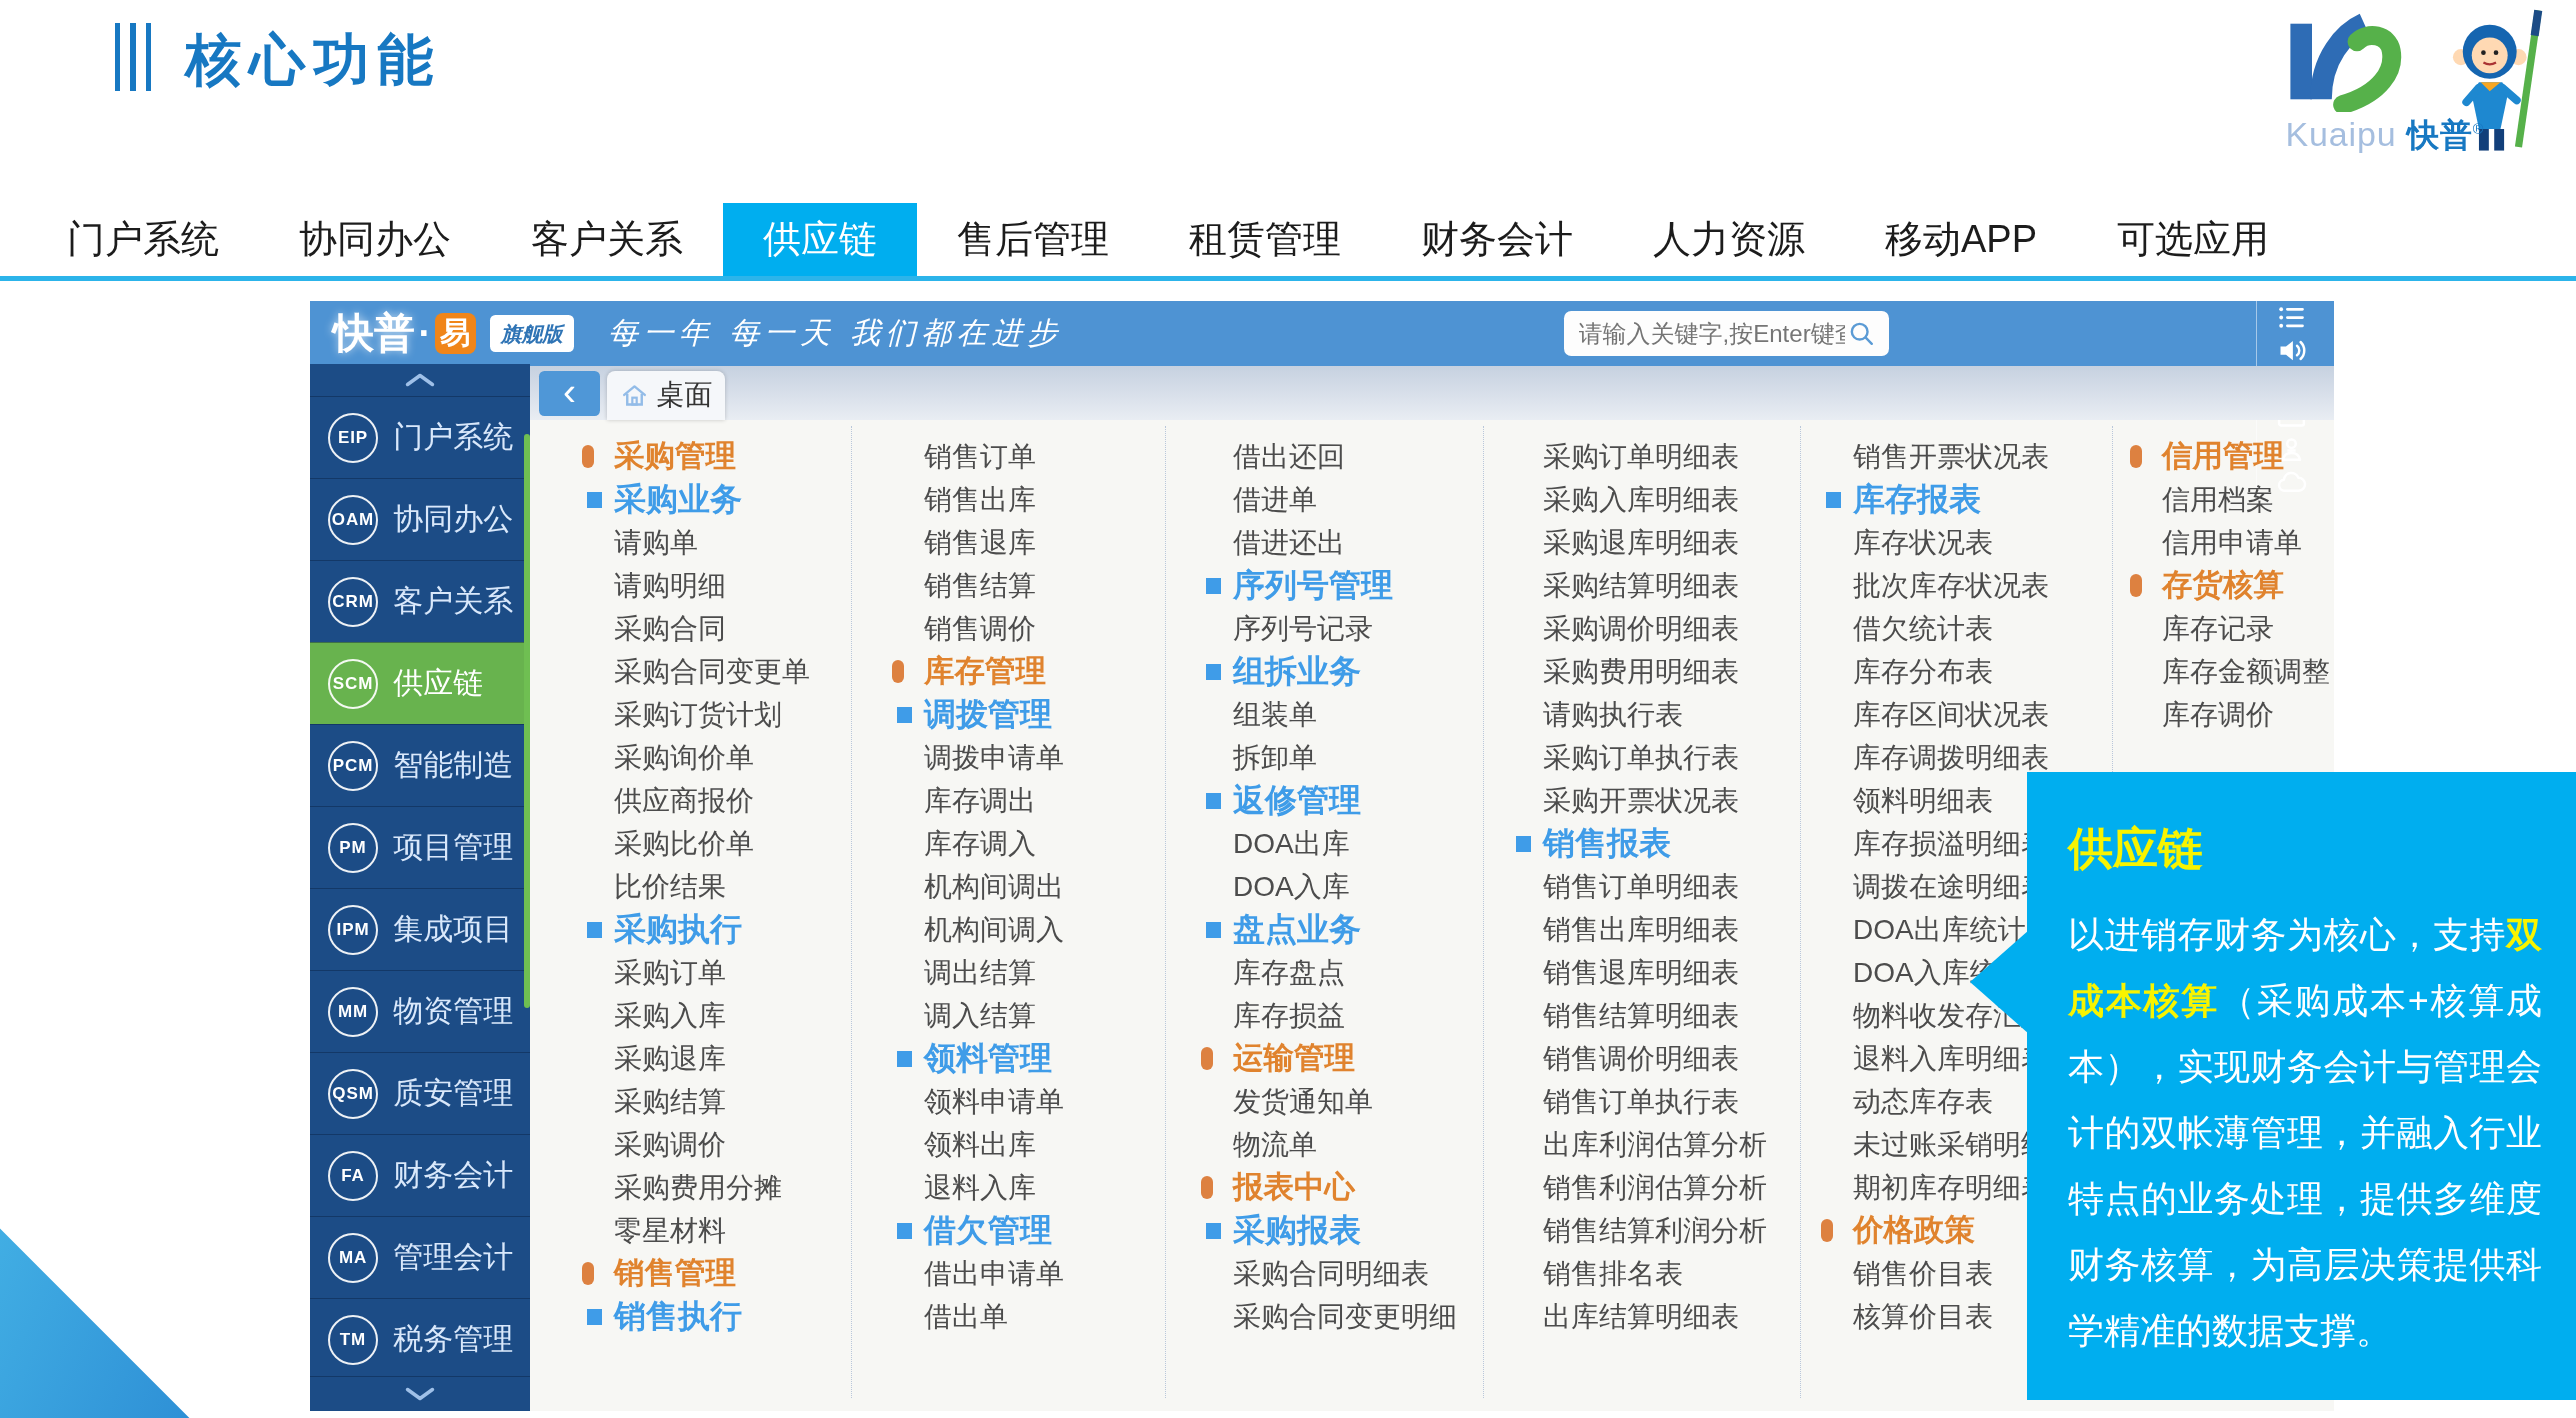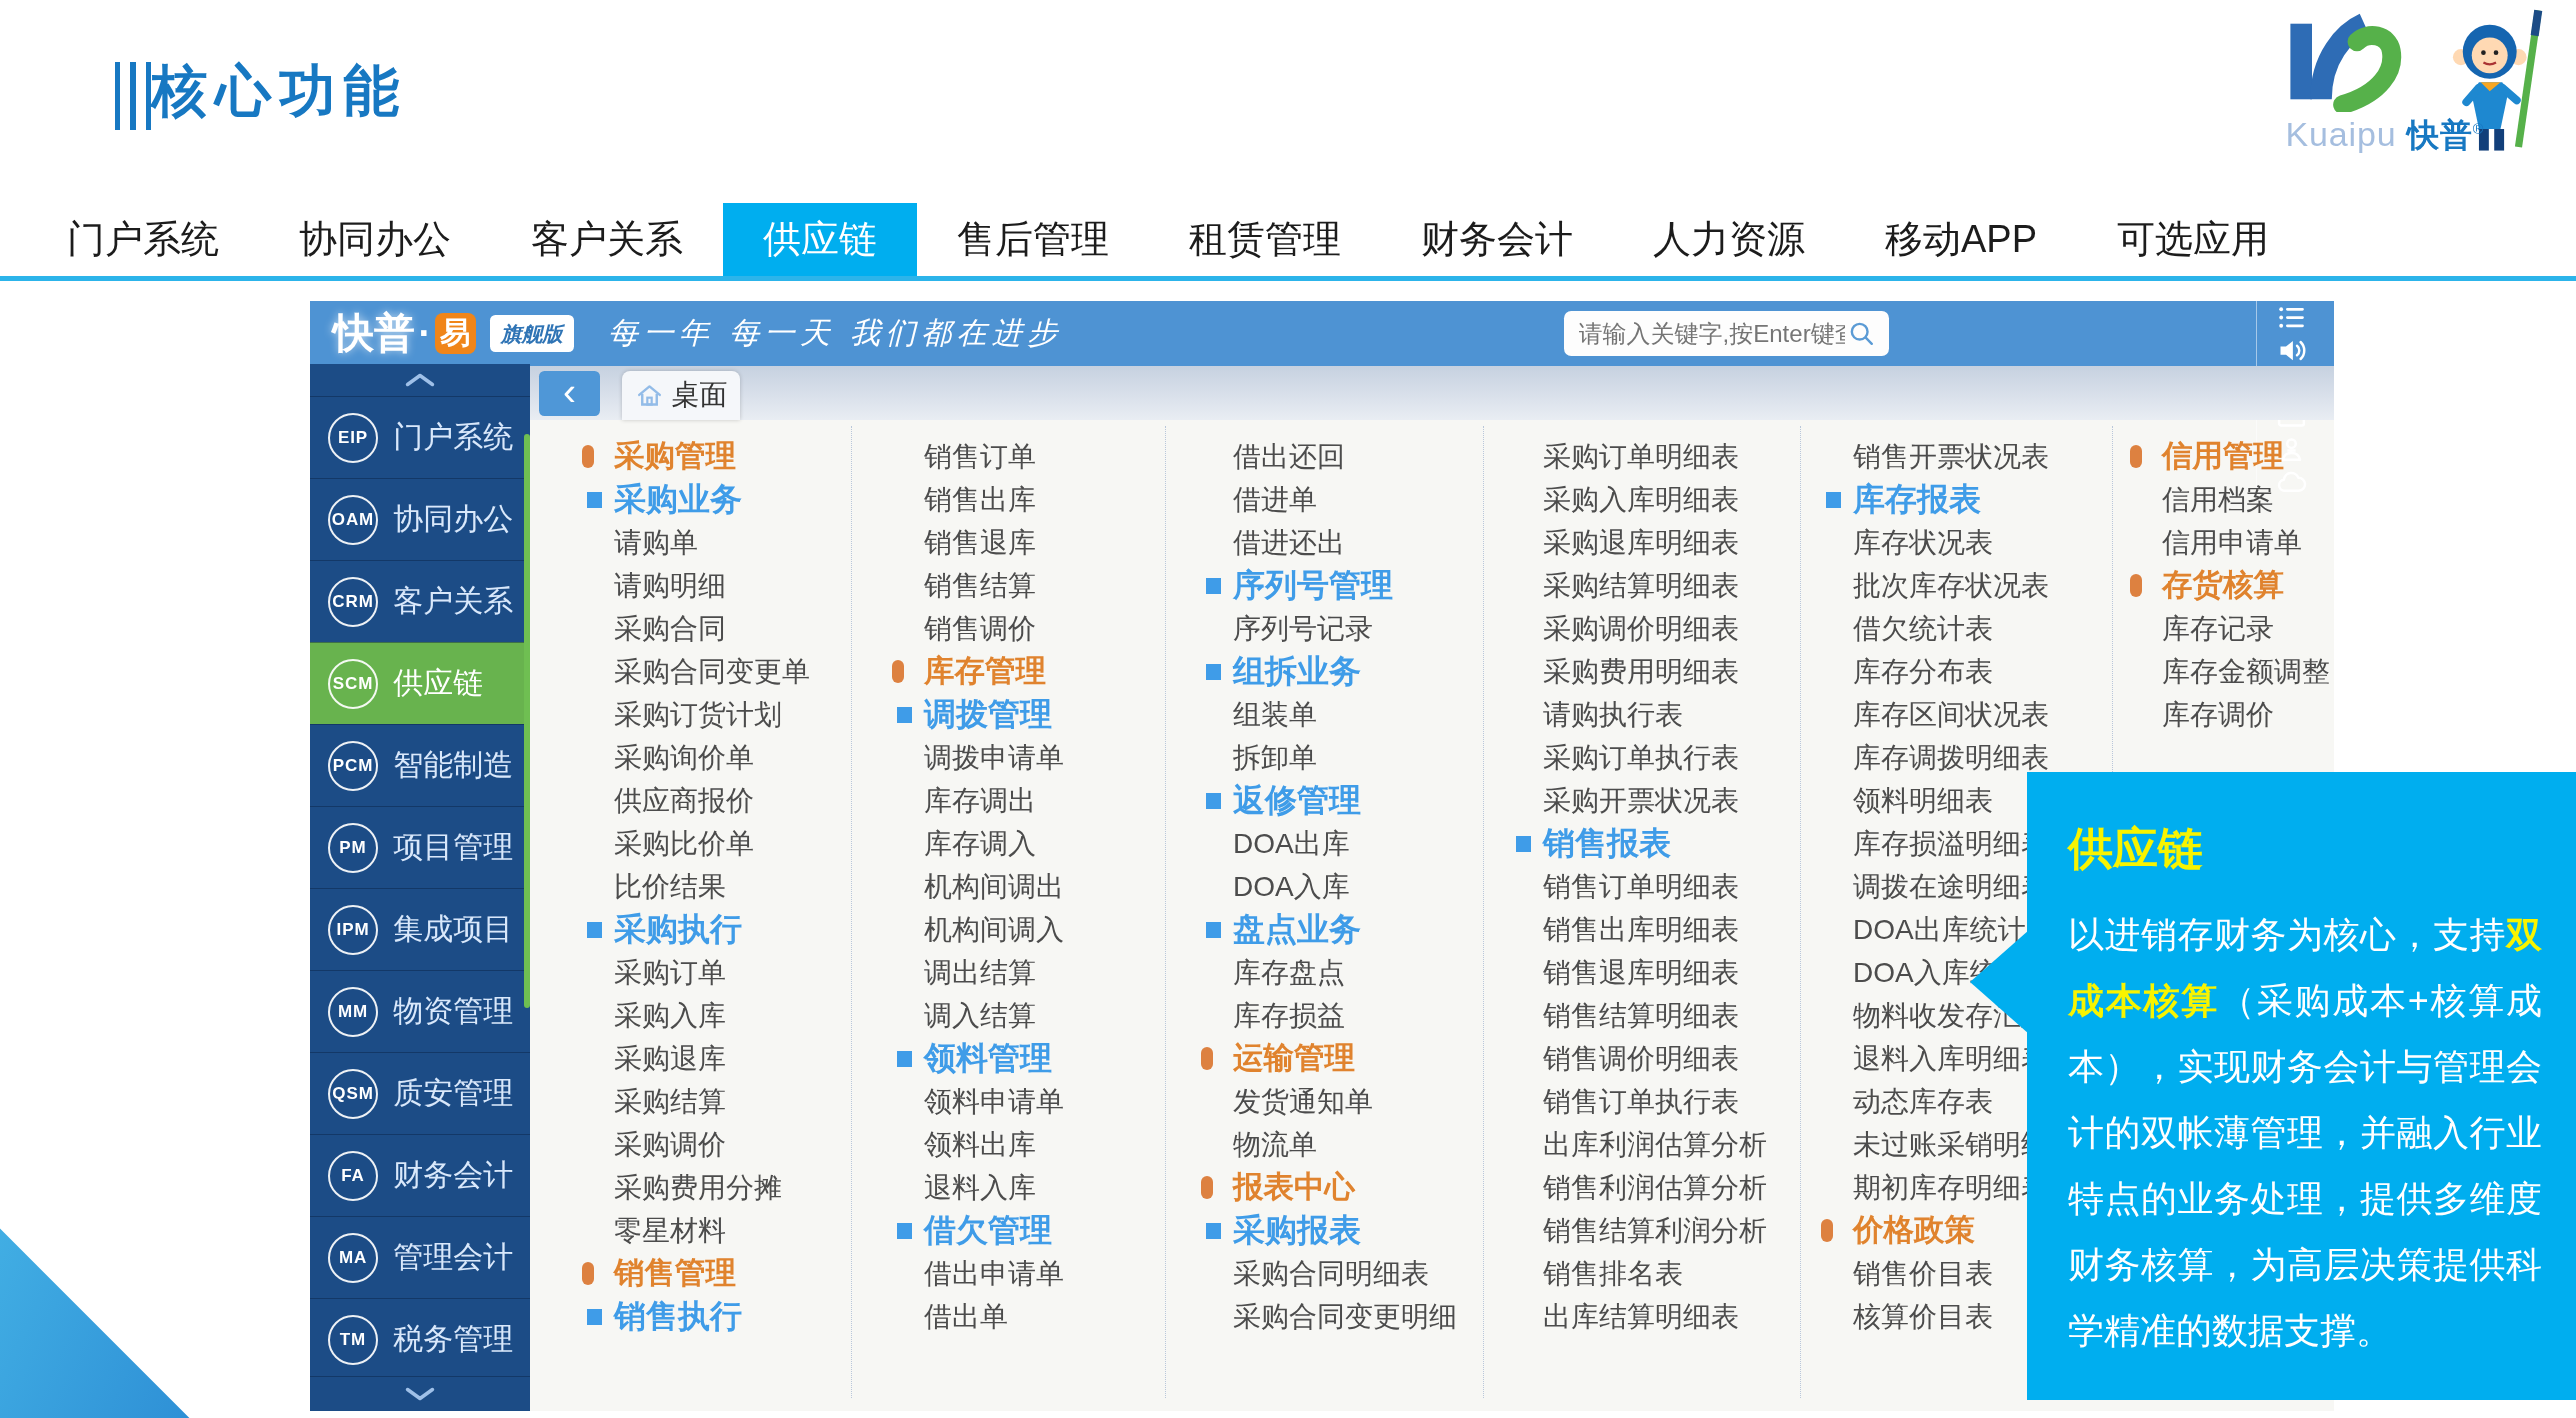--- a/index.html
+++ b/index.html
@@ -1,19 +1,19 @@
 <!DOCTYPE html>
 <html style="--cyan: #00aeef;font-size:14.4px"><head>
 <meta charset="utf-8">
 <style>
   html,body{margin:0;padding:0;background:#fff;font-family:"Liberation Sans","DejaVu Sans",sans-serif;}
   #screen{position:relative;width:2576px;height:1418px;background:#fff;overflow:hidden;}
 
   
-  .page-title-wrap{position:absolute;left:115px;top:23px;display:flex;align-items:flex-end;z-index:2;margin-top:31px;}
+  .page-title-wrap{position:absolute;left:115px;top:23px;display:flex;align-items:flex-start;gap:34px;z-index:2;}
   .title-bars{display:flex;gap:10px;align-items:center;}
   .title-bars span{width:5.4px;height:68px;background:#1778c2;display:block;}
   .page-title{font-size:56px;font-weight:bold;color:#1778c2;letter-spacing:8px;}
 
   
   .logo-wrap{position:absolute;right:12.6px;top:5.4px;width:278px;height:154px;z-index:2;}
   .logo-kp{position:absolute;left:0;top:5.4px;}
   .logo-mascot{position:absolute;right:5.4px;top:0;}
   .logo-word{position:absolute;left:0;bottom:1.8px;font-size:34px;color:#a5bedf;letter-spacing:0.9px;white-space:nowrap;margin-top:16px;}
   .logo-word .cn{color:#1778c2;font-weight:bold;font-size:32px;}
@@ -45,21 +45,21 @@
   .search-box input{flex:1;border:none;outline:none;font-size:24px;color:#555;background:transparent;font-family:inherit;min-width:0;}
   .search-icon svg{width:29px;height:29px;display:block;}
 
   .header-icons{position:absolute;right:7.2px;top:0;height:65px;display:flex;flex-direction:column;}
   .icon-cell{width:70px;height:65px;display:flex;align-items:center;justify-content:center;border-left:0.9px solid rgba(255,255,255,.5);cursor:pointer;}
   .icon-cell svg{width:33px;height:33px;display:block;}
 
   
   .tabstrip{position:absolute;left:220px;top:65px;width:1804px;height:54px;background:linear-gradient(#c6d1e0,#e9edf3);}
   .back-btn{position:absolute;left:9px;top:5.4px;width:61px;height:45px;background:#4f97d7;border-radius:5.4px;color:#fff;display:flex;align-items:center;justify-content:center;font-size:39px;line-height:1;cursor:pointer;padding-bottom:5.4px;box-sizing:border-box;}
-  .desktop-tab{position:absolute;left:77px;top:4.5px;width:118px;height:49px;background:#f5f7fa;border-radius:8px 8px 0 0;display:flex;align-items:center;justify-content:center;gap:8px;font-size:28px;color:#333;box-shadow:0 0 4.5px rgba(0,0,0,.2);cursor:pointer;margin-left:15px;}
+  .desktop-tab{position:absolute;left:77px;top:4.5px;width:118px;height:49px;background:#f5f7fa;border-radius:8px 8px 0 0;display:flex;align-items:center;justify-content:center;gap:8px;font-size:28px;color:#333;box-shadow:0 0 4.5px rgba(0,0,0,.2);cursor:pointer;}
   .desktop-tab svg{width:29px;height:29px;}
 
   
   .sidebar{position:absolute;left:0;top:63px;width:220px;height:1047px;background:#1c4c86;}
   .side-scroll{height:32px;display:flex;align-items:center;justify-content:center;cursor:pointer;}
   .side-item{height:82px;display:flex;align-items:center;padding-left:18px;gap:15.3px;border-top:1.8px solid rgba(9,33,66,.45);box-sizing:border-box;cursor:pointer;}
   .side-item .badge{width:50px;height:50px;border:2.7px solid rgba(255,255,255,.92);border-radius:50%;display:flex;align-items:center;justify-content:center;color:#fff;font-size:17px;font-weight:bold;letter-spacing:0.9px;flex:none;box-sizing:border-box;}
   .side-item .slabel{font-size:30px;color:#d9e8fb;white-space:nowrap;}
   .side-item.active{background:#68b34e;}
   .side-item.active .slabel{color:#fff;}

